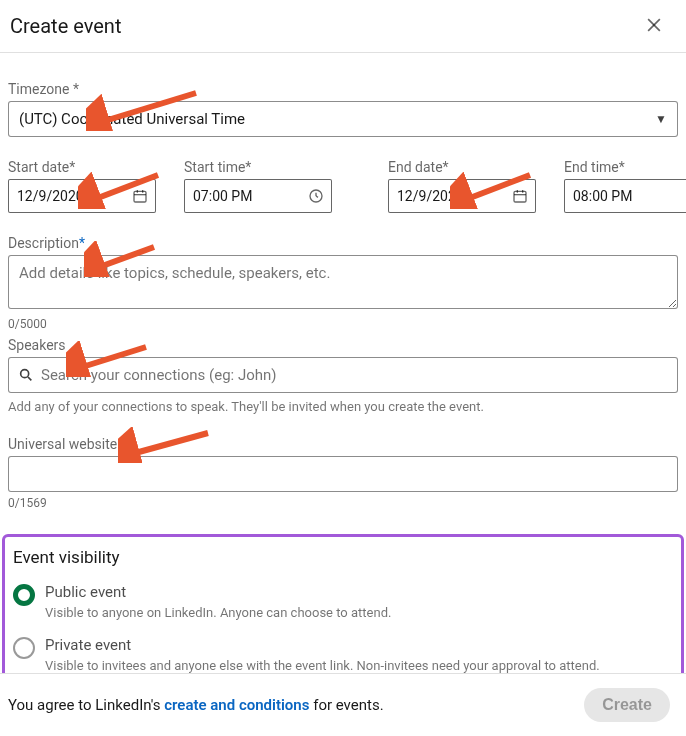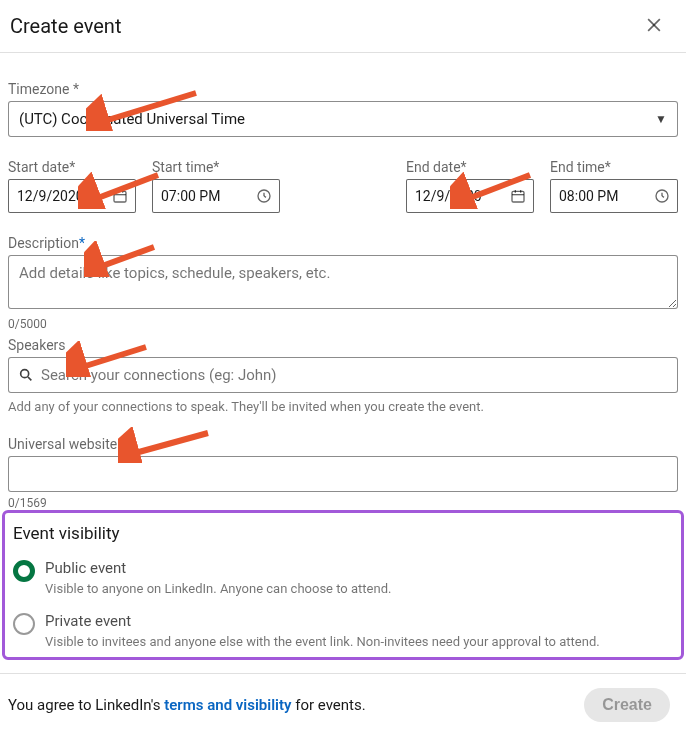--- a/index.html
+++ b/index.html
@@ -11,35 +11,35 @@
   .close-btn svg { width: 20px; height: 20px; }
   .body { flex: 1; overflow: hidden; padding: 0 8px 0 8px; position: relative; }
   .scroll-content { position: absolute; top: -10px; left: 8px; right: 8px; }
   .truncated-top { font-size: 14px; color: rgba(0,0,0,0.6); margin-bottom: 2px; height: 16px; overflow: hidden; white-space: nowrap; }
   .truncated-top .count { float: right; font-size: 12px; color: rgba(0,0,0,0.6); }
   .field-label { font-size: 14px; color: rgba(0,0,0,0.6); margin-top: 22px; margin-bottom: 4px; display: block; }
   .req { color: rgba(0,0,0,0.6); }
   .field-input, .select-input, .textarea-input { width: 100%; border: 1px solid rgba(0,0,0,0.45); border-radius: 3px; padding: 8px 10px; font-size: 15px; color: rgba(0,0,0,0.9); font-family: inherit; background: #fff; }
   .select-input { display: flex; align-items: center; justify-content: space-between; cursor: pointer; }
   .select-input .caret { font-size: 12px; color: rgba(0,0,0,0.75); }
-  .date-row { display: flex; gap: 16px; }
+  .date-row { display: flex; gap: 28px; }
   .date-col { flex: 0 0 auto; }
   .dt-wrap { position: relative; display: flex; align-items: center; }
-  .dt-input { width: 128px; border: 1px solid rgba(0,0,0,0.6); border-radius: 2px; padding: 8px 30px 8px 8px; font-size: 14px; color: rgba(0,0,0,0.9); font-family: inherit; background: #fff; }
+  .dt-input { width: 148px; border: 1px solid rgba(0,0,0,0.6); border-radius: 2px; padding: 8px 30px 8px 8px; font-size: 14px; color: rgba(0,0,0,0.9); font-family: inherit; background: #fff; }
   .dt-icon { position: absolute; right: 8px; top: 50%; transform: translateY(-50%); width: 16px; height: 16px; color: rgba(0,0,0,0.6); pointer-events: none; }
   .dt-icon svg { width: 16px; height: 16px; display: block; }
   .date-row .spacer { flex: 1; }
   .textarea-input { resize: both; height: 54px; }
   .textarea-input::placeholder, .search-input::placeholder { color: rgba(0,0,0,0.55); }
   .counter { text-align: left; font-size: 12px; color: rgba(0,0,0,0.6); margin-top: 4px; }
   .search-wrap { position: relative; }
   .search-input { width: 100%; border: 1px solid rgba(0,0,0,0.45); border-radius: 3px; padding: 8px 10px 8px 32px; font-size: 15px; font-family: inherit; }
   .search-icon { position: absolute; left: 10px; top: 50%; transform: translateY(-50%); width: 16px; height: 16px; color: rgba(0,0,0,0.75); }
   .helper { font-size: 13px; color: rgba(0,0,0,0.55); margin-top: 6px; }
-  .visibility-box { border: 3px solid #a259d9; border-radius: 6px; padding: 10px 8px 8px 8px; margin-top: 0; margin-left: -6px; margin-right: -6px; }
+  .visibility-box { border: 3px solid #a259d9; border-radius: 6px; padding: 10px 8px 8px 8px; margin-top: 24px; margin-left: -6px; margin-right: -6px; }
   .vis-title { font-size: 17px; color: rgba(0,0,0,0.9); margin-bottom: 4px; }
   .vis-sub { font-size: 13px; color: rgba(0,0,0,0.55); }
   .vis-sub .learn { color: #0a66c2; font-weight: 600; cursor: pointer; }
   .radio-row { display: flex; align-items: flex-start; margin-top: 16px; }
   .radio-outer { width: 22px; height: 22px; border-radius: 50%; border: 2px solid rgba(0,0,0,0.4); flex-shrink: 0; margin-right: 10px; margin-top: 1px; display: flex; align-items: center; justify-content: center; cursor: pointer; }
   .radio-outer.selected { border: 5px solid #057642; }
   .radio-text .r-title { font-size: 15px; color: rgba(0,0,0,0.7); }
   .radio-text .r-sub { font-size: 13px; color: rgba(0,0,0,0.55); margin-top: 4px; }
   .footer { border-top: 1px solid #e0e0e0; padding: 14px 16px 14px 8px; display: flex; align-items: center; justify-content: space-between; }
   .footer-text { font-size: 15px; color: rgba(0,0,0,0.9); }
@@ -241,17 +241,17 @@
             </marker>
           </defs>
           <line x1="90" y1="6" x2="10" y2="28" stroke="#e8552d" stroke-width="6" marker-end="url(#ah6)"></line>
         </svg>
     </div>
 
   </div>
 
   <div class="footer">
     <div class="footer-text">
-      <span>You agree to LinkedIn's </span><span class="link">terms and visibility</span><span> for events.</span>
+      <span>You agree to LinkedIn's </span><span class="link">create and conditions</span><span> for events.</span>
     </div>
     <button class="create-btn">Create</button>
   </div>
 </div>
 
 </body></html>

